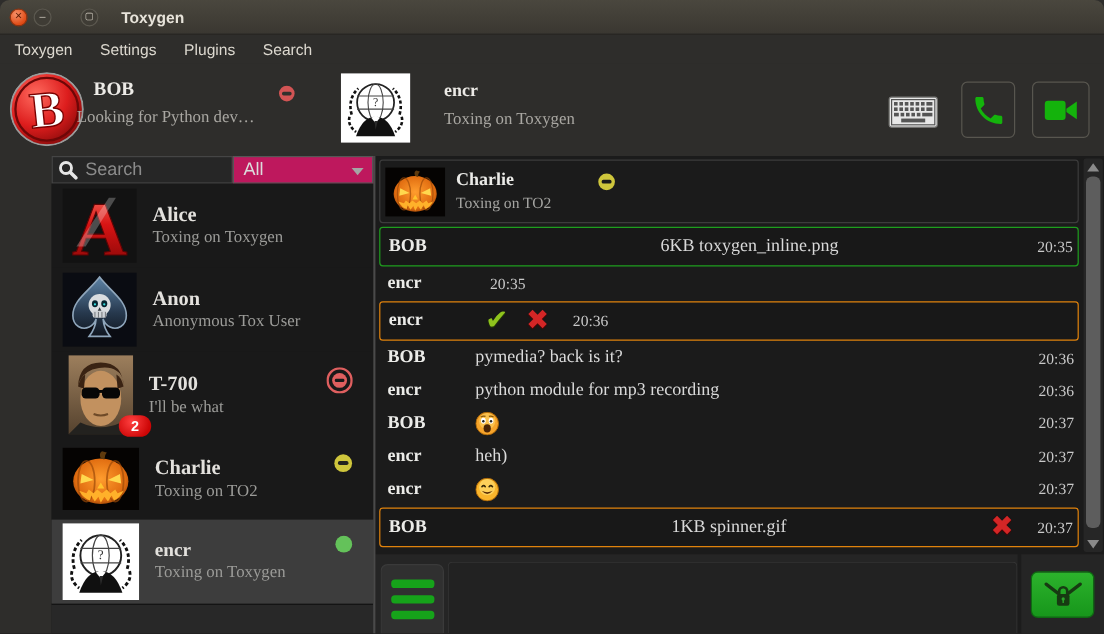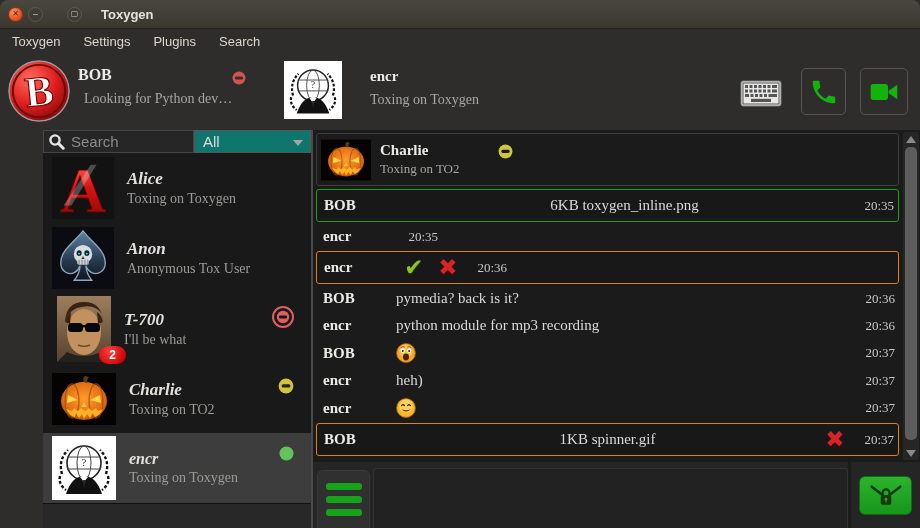--- a/index.html
+++ b/index.html
@@ -35,30 +35,30 @@
 
   
   .main { flex:1; display:flex; min-height:0;padding-left:43px; }
   .sidebar { width:268px; display:flex; flex-direction:column; background:#191919; }
   .searchrow { height:23px; display:flex; background:#2e2d2b; }
   .search-box { position:relative; flex:1; }
   .search-box input { width:100%; height:23px; background:#262626; border:1px solid #454545; color:#d5d5d5;
                       padding:0 4px 0 27px; font-size:15px; outline:none; }
   .search-box input::placeholder { color:#8b8b8b; }
   .search-box svg { position:absolute; left:5px; top:3px; }
-  .filter-dd { width:117px; background:#0f766e; border:1px solid #565656; color:#dcdcdc; font-size:15px;
+  .filter-dd { width:117px; background:#be185d; border:1px solid #565656; color:#dcdcdc; font-size:15px;
                display:flex; align-items:center; padding-left:8px; position:relative; }
   .filter-dd .caret { position:absolute; right:7px; top:9px; width:0; height:0;
                       border-left:5px solid transparent; border-right:5px solid transparent; border-top:6px solid #a5a5a5; }
 
   .contact { position:relative; display:flex; align-items:center; background:#191919; }
   .contact.selected { background:#3d3d3d; }
   .c-av { margin-left:9px; flex:0 0 auto; line-height:0; }
   .c-texts { margin-left:13px; }
-  .c-name { color:#e3e1dd; font-weight:bold; font-size:17px;font-style:italic; }
+  .c-name { color:#e3e1dd; font-weight:bold; font-size:17px; }
   .c-status { color:#9b9b98; font-size:14px; margin-top:2px; }
   .c-stat-icon { position:absolute; right:17px; top:13px; line-height:0; }
   .badge { position:absolute; left:56px; top:53px; width:27px; height:18px; border-radius:9px;
            background:radial-gradient(circle at 40% 30%, #ff4040, #cc0505 75%); color:#fff; font-weight:bold;
            font-size:12px; display:flex; align-items:center; justify-content:center; }
   .side-filler { flex:1; background:#282828; border-top:1px solid #111; }
 
   
   .chat { flex:1; display:flex; flex-direction:column; border-left:2px solid #4a4a4a; min-width:0; }
   .messages { flex:1; background:#1b1b1b; position:relative; padding:3px 21px 0 3px; overflow:hidden; }
@@ -171,21 +171,21 @@
         <text x="32" y="47" text-anchor="middle" font-family="Liberation Serif, serif" font-weight="bold" font-size="44" fill="#ffffff" stroke="#7a0000" stroke-width="1.2" transform="rotate(-6 32 32)">B</text>
       </svg>
     </div>
     <div class="abs serif p-name" style="left:78px;top:13px;">BOB</div>
     <div class="abs" style="left:232px;top:18px;line-height:0;">
       <svg width="14" height="14" viewBox="0 0 14 14">
           <circle cx="7" cy="7" r="6.5" fill="#d25454"></circle>
           <rect x="3" y="5.4" width="8" height="3.2" rx="1.4" fill="#31302c"></rect>
         </svg>
     </div>
-    <div class="abs serif p-status" style="left:84px;top:38px;">Looking for Python dev…</div>
+    <div class="abs serif p-status" style="left:64px;top:38px;">Looking for Python dev…</div>
 
     <div class="abs" style="left:284px;top:8px;line-height:0;">
       <svg width="58" height="58" viewBox="0 0 64 64">
         <rect width="64" height="64" fill="#ffffff"></rect>
         <path d="M10 38 q-4-14 6-24 M8 40 q-2 8 6 14" fill="none" stroke="#111" stroke-width="2.4" stroke-dasharray="3 2"></path>
         <path d="M54 38 q4-14 -6-24 M56 40 q2 8 -6 14" fill="none" stroke="#111" stroke-width="2.4" stroke-dasharray="3 2"></path>
         <circle cx="32" cy="27" r="17" fill="none" stroke="#222" stroke-width="1.6"></circle>
         <ellipse cx="32" cy="27" rx="7" ry="17" fill="none" stroke="#444" stroke-width="1"></ellipse>
         <line x1="15" y1="21" x2="49" y2="21" stroke="#444" stroke-width="1"></line>
         <line x1="15" y1="33" x2="49" y2="33" stroke="#444" stroke-width="1"></line>

